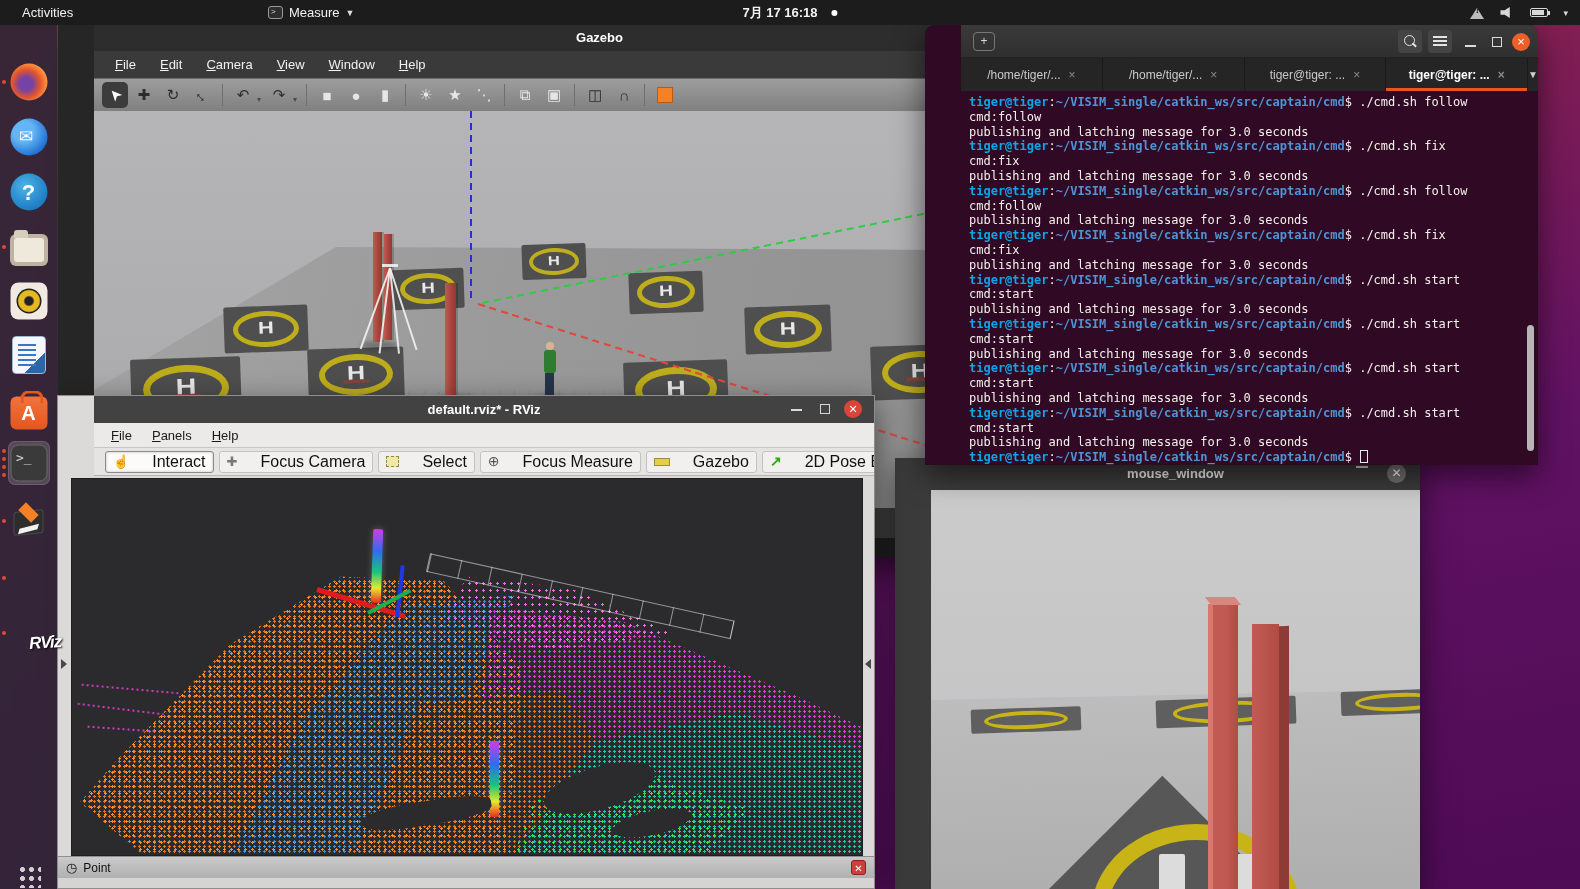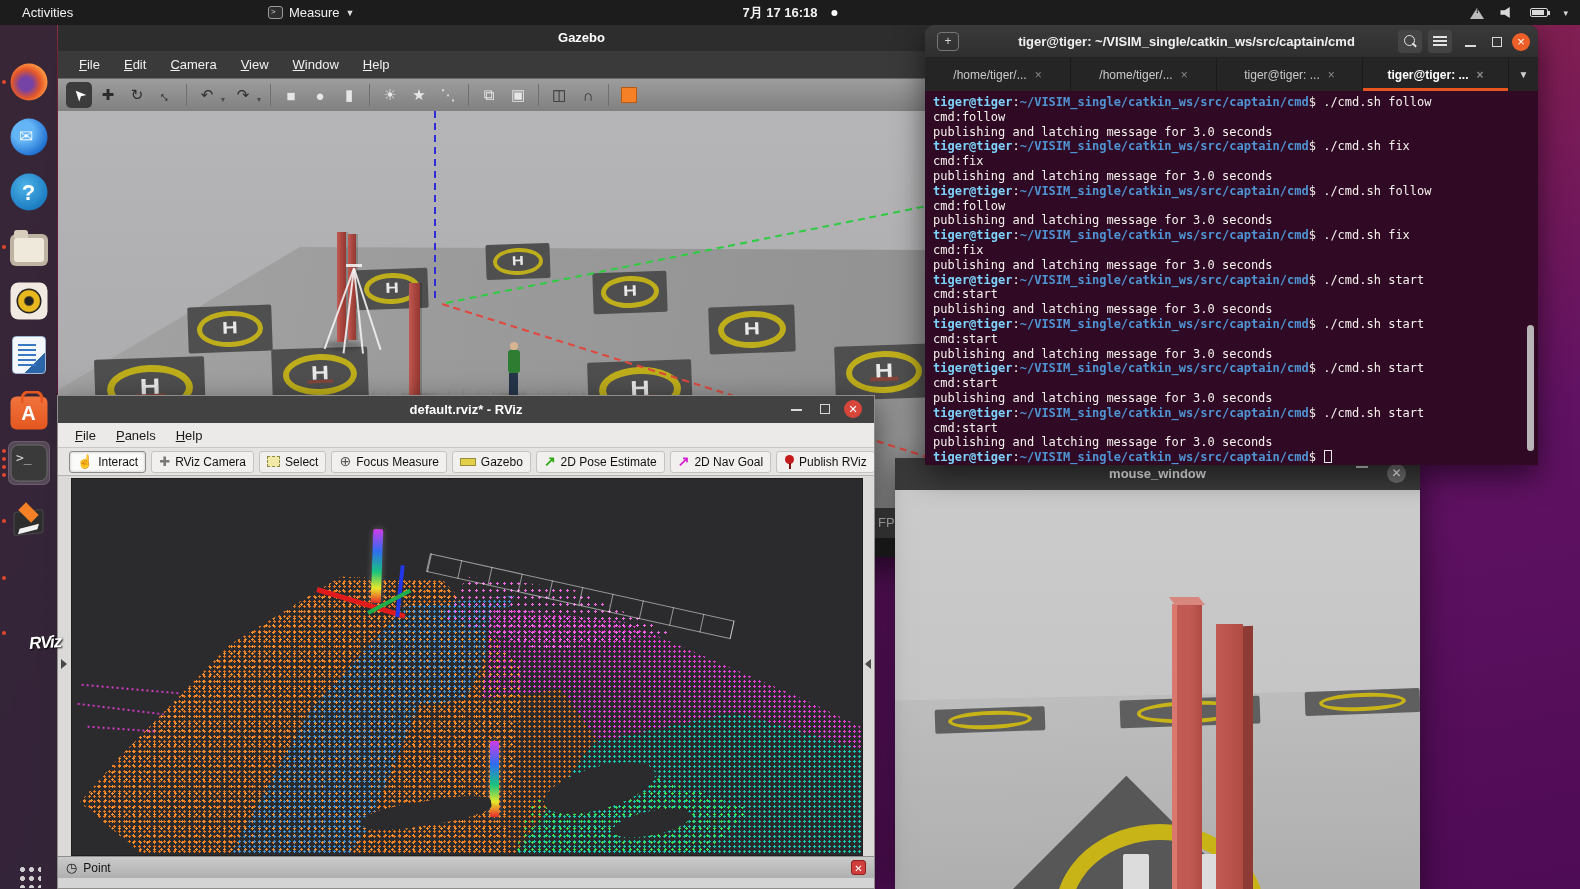--- a/index.html
+++ b/index.html
@@ -62,21 +62,21 @@
   .ic-gazebo .gz-box { position:absolute; left:3px; top:8px; width:30px; height:24px; background:#2d2d2d; border-radius:3px;
      transform:skewY(-6deg); border:1px solid #4a4a4a;}
   .ic-gazebo .gz-diamond { position:absolute; left:9px; top:1px; width:18px; height:18px; background:#f58025; transform:rotate(45deg) scaleY(.6); }
   .ic-gazebo .gz-slash { position:absolute; left:8px; top:24px; width:20px; height:5px; background:#f2f2f2; transform:rotate(-14deg) skewX(-30deg);}
   .ic-rviz { color:#fff; font-weight:bold; font-size:17px; font-style:italic; letter-spacing:-1px;
      text-shadow:1px 1px 2px #000; transform:rotate(-4deg); }
   .ic-apps { width:24px; height:24px;
      background-image:radial-gradient(#cfcfcf 2.2px, transparent 2.6px); background-size:9px 9px; background-position:1px 1px;}
 
   
-  .win { position:absolute; box-shadow:0 10px 30px rgba(0,0,0,.55); }
+  .win { position:absolute; box-shadow:0 10px 30px rgba(0,0,0,.55);padding-left:36px; }
 
   
   #gazebo { left:58px; top:25px; width:1047px; height:532px; background:#262626; z-index:10;
      border-radius:0 0 10px 10px; overflow:hidden;}
   #gz-title { height:26px; background:#2d2d2d; color:#fff; font-weight:bold; font-size:13px;
      text-align:center; line-height:26px; }
   #gz-menubar { height:27px; background:#3a3a3a; color:#f0f0f0; font-size:13px; display:flex; align-items:center; padding-left:10px; gap:2px;}
   #gz-menubar .menu-item { padding:0 11px; }
   #gz-toolbar { height:33px; background:linear-gradient(#9d9d9d,#808080); border-top:1px solid #6a6a6a;
      display:flex; align-items:center; padding-left:8px; gap:3px; }
@@ -153,22 +153,22 @@
   #rv-max { position:absolute; right:44px; top:8px; width:10px; height:10px; border:1.5px solid #d8d8d8; }
   #rv-close { position:absolute; right:12px; top:4px; width:18px; height:18px; border-radius:50%; background:#d8453a;
      color:#fff; font-size:11px; text-align:center; line-height:18px; }
   #rv-menubar { height:25px; background:#eceae8; border-bottom:1px solid #c9c7c5; display:flex; align-items:center;
      padding-left:8px; gap:2px; font-size:13px; color:#1a1a1a; }
   #rv-menubar .menu-item { padding:0 9px; }
   #rv-toolbar { height:28px; background:#e6e4e2; border-bottom:1px solid #b5b3b1; display:flex; align-items:center;
      padding-left:4px; gap:5px; }
   #rv-toolbar .grip { width:4px; height:20px; margin-right:2px;
      background-image:radial-gradient(#9a9a9a 1px, transparent 1.2px); background-size:4px 4px; }
-  .rv-tool { display:flex; align-items:center; gap:5px; height:22px; padding:0 7px; background:#f2f0ee;
-     border:1px solid #c5c3c1; border-radius:3px; font-size:12px; color:#111; white-space:nowrap;text-align:right;}
+  .rv-tool { display:flex; align-items:center; gap:23px; height:22px; padding:0 7px; background:#f2f0ee;
+     border:1px solid #c5c3c1; border-radius:3px; font-size:16px; color:#111; white-space:nowrap;text-align:right;}
   .rv-tool.active { background:#fbfbfa; border-color:#8a8a8a; box-shadow:inset 0 0 3px rgba(0,0,0,.25); }
   .rv-ico { font-size:13px; line-height:13px; }
   .ico-hand:before { content:"☝"; color:#555; }
   .ico-move:before { content:"✚"; color:#777; }
   .ico-select { width:13px; height:11px; border:1px dashed #8a8a4a; background:#f3e9a6; }
   .ico-focus:before { content:"⊕"; color:#555; font-size:14px; }
   .ico-measure { width:16px; height:8px; background:#e3cf49; border:1px solid #9a8e3a; }
   .ico-pose:before { content:"↗"; color:#2fa816; font-weight:bold; font-size:14px; }
   .ico-nav:before { content:"↗"; color:#d51fd0; font-weight:bold; font-size:14px; }
   .ico-pin { position:relative; width:10px; height:14px; }
@@ -218,21 +218,21 @@
      color:#fff; font-size:13px; text-align:center; line-height:17px; }
   #t-tabs { height:33px; background:#252525; display:flex; }
   .t-tab { position:relative; width:146px; border-right:1px solid #1a1a1a; color:#c9c9c9; font-size:12px;
      display:flex; align-items:center; justify-content:center; gap:8px; }
   .t-tab .x { color:#8a8a8a; font-size:12px; }
   .t-tab.active { color:#fff; font-weight:bold; }
   .t-tab.active:after { content:""; position:absolute; left:0; right:0; bottom:0; height:3px; background:#e95420; }
   #t-tab-caret { flex:1; display:flex; align-items:center; justify-content:center; color:#cfcfcf; font-size:10px; }
   #t-content { position:relative; height:374px; padding:4px 0 0 8px; font-family:"DejaVu Sans Mono", monospace;
      font-size:12px; line-height:14.8px; color:#f5f1ed; white-space:pre; }
-  .p-user { color:#7dd3fc; font-weight:bold; }
+  .p-user { color:#0ea5e9; font-weight:bold; }
   .p-path { color:#4f94d4; font-weight:bold; }
   .cursor-box { display:inline-block; width:8px; height:13px; border:1px solid #eaeaea; vertical-align:-2px; margin-left:1px;}
   #t-scroll { position:absolute; right:4px; top:300px; width:7px; height:126px; background:#b9b4b6; border-radius:4px; }
 
   u { text-decoration:underline; }
 </style>
 </head>
 <body>
 
 <div id="screen">
@@ -428,21 +428,21 @@
         <div class="menu-item"><u>H</u>elp</div>
       </div>
     <div id="rv-toolbar">
         <div class="grip"></div>
         <div class="rv-tool active">
           <div class="rv-ico ico-hand"></div>
           <span>Interact</span>
         </div>
         <div class="rv-tool">
           <div class="rv-ico ico-move"></div>
-          <span>RViz Camera</span>
+          <span>Focus Camera</span>
         </div>
         <div class="rv-tool">
           <div class="rv-ico ico-select"></div>
           <span>Select</span>
         </div>
         <div class="rv-tool">
           <div class="rv-ico ico-focus"></div>
           <span>Focus Measure</span>
         </div>
         <div class="rv-tool">
@@ -499,21 +499,20 @@
       <span class="clock-ic">◷</span>
       <span class="lbl">Point</span>
       <div id="rv-time-close">✕</div>
     </div>
     <div id="rv-below"></div>
   </div>
 
   <div class="win" id="terminal">
     <div id="t-title">
       <div id="t-newtab">+</div>
-      <div class="t">tiger@tiger: ~/VISIM_single/catkin_ws/src/captain/cmd</div>
       <div id="t-search"></div>
       <div id="t-menu">
           <i></i>
           <i></i>
           <i></i>
         </div>
       <div id="t-min"></div>
       <div id="t-max"></div>
       <div id="t-close">×</div>
     </div>

